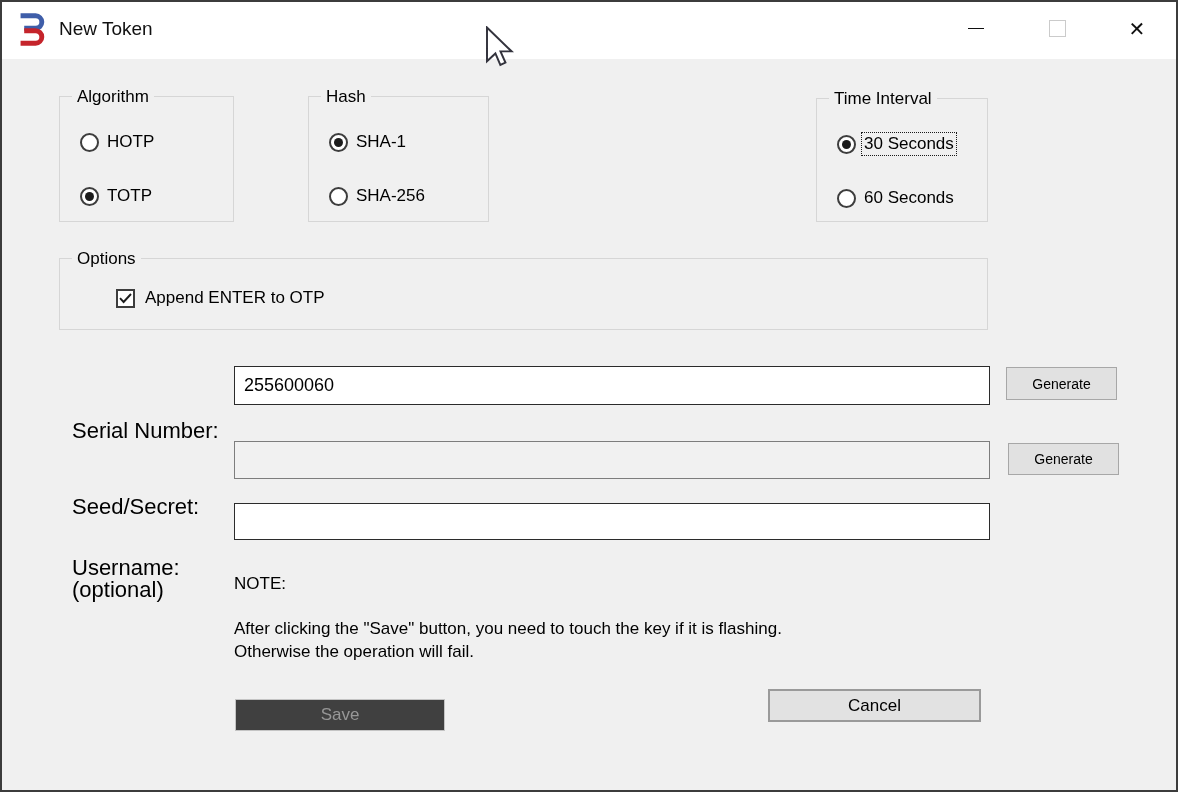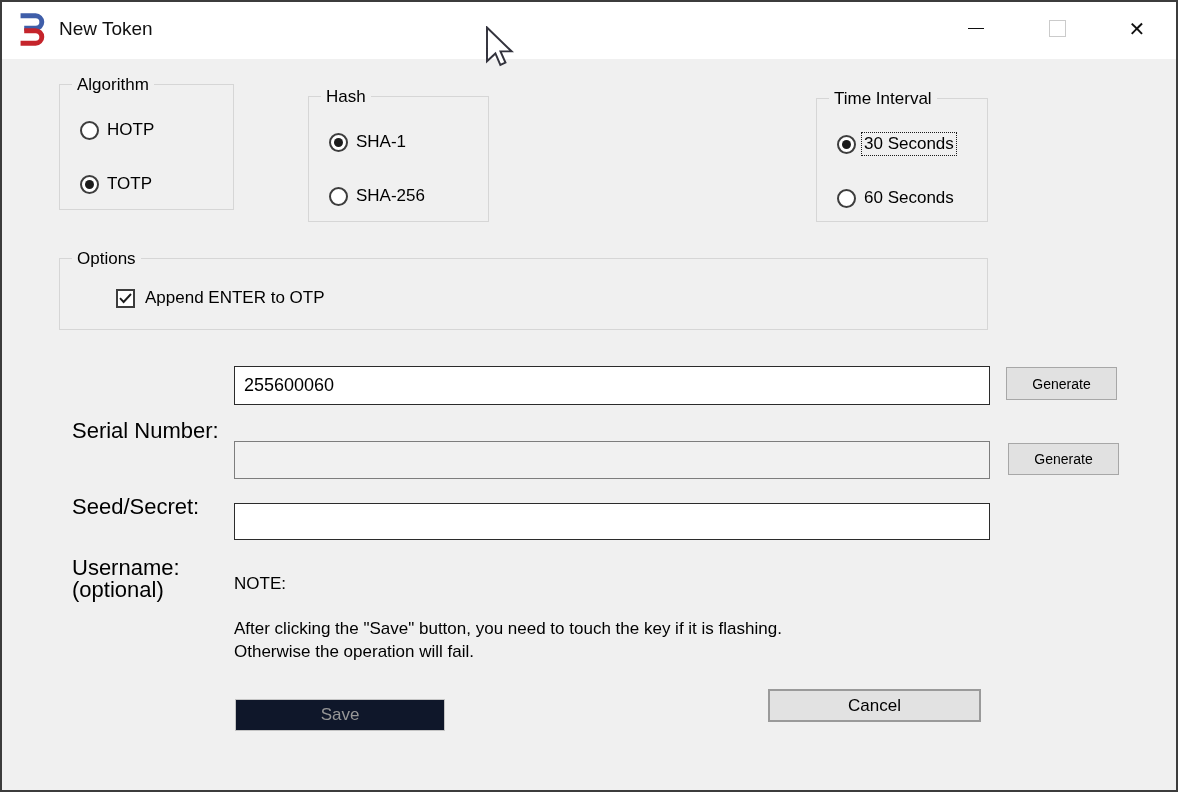--- a/index.html
+++ b/index.html
@@ -37,21 +37,21 @@
   
   .field-label { position:absolute; font-size:22px; white-space:nowrap;margin-top:44px; }
   .text-field { position:absolute; border:1px solid #2b2b2b; background:#fff; font-size:18px; padding:12px 9px; font-family:inherit; color:#000; outline:none; }
   .text-field.disabled { background:#f1f1f1; border:1px solid #7d7d7d; }
   .gen-btn { position:absolute; background:#e1e1e1; border:1px solid #a7a7a7; font-size:14px; font-family:inherit; color:#000; display:flex; align-items:center; justify-content:center; }
   
   .note-heading { position:absolute; font-size:17px; }
   .note-line { position:absolute; font-size:17px; white-space:nowrap; }
   
   .action-btn { position:absolute; font-size:17px; font-family:inherit; display:flex; align-items:center; justify-content:center; }
-  .save-btn { background:#0f172a; border:1px solid #c4c4c4; color:#979797; }
+  .save-btn { background:#404040; border:1px solid #c4c4c4; color:#979797; }
   .cancel-btn { background:#e2e2e2; border:2px solid #9a9a9a; color:#000; }
   
   .cursor { position:absolute; left:482px; top:24px; pointer-events:none; }
 </style>
 </head>
 <body>
 
 <div class="window">
 
   <div class="titlebar">
@@ -72,21 +72,21 @@
       <span class="close-glyph">✕</span>
     </button>
   </div>
 
   <span class="cursor">
     <svg width="30" height="42" viewBox="0 0 20 28">
       <path d="M2 1 L2 23.5 L7.6 18.3 L10.9 26 L14.3 24.4 L11 16.9 L18.4 16.9 Z" fill="#fff" stroke="#33333d" stroke-width="1.3" stroke-linejoin="miter"></path>
     </svg>
   </span>
 
-  <div class="groupbox" style="left:57px; top:82px; width:175px; height:126px;">
+  <div class="groupbox" style="left:57px; top:94px; width:175px; height:126px;">
     <span class="groupbox-label">Algorithm</span>
     <div class="opt opt-1">
       <span class="radio"></span>
       <span class="opt-label">HOTP</span>
     </div>
     <div class="opt opt-2">
       <span class="radio checked"></span>
       <span class="opt-label">TOTP</span>
     </div>
   </div>

